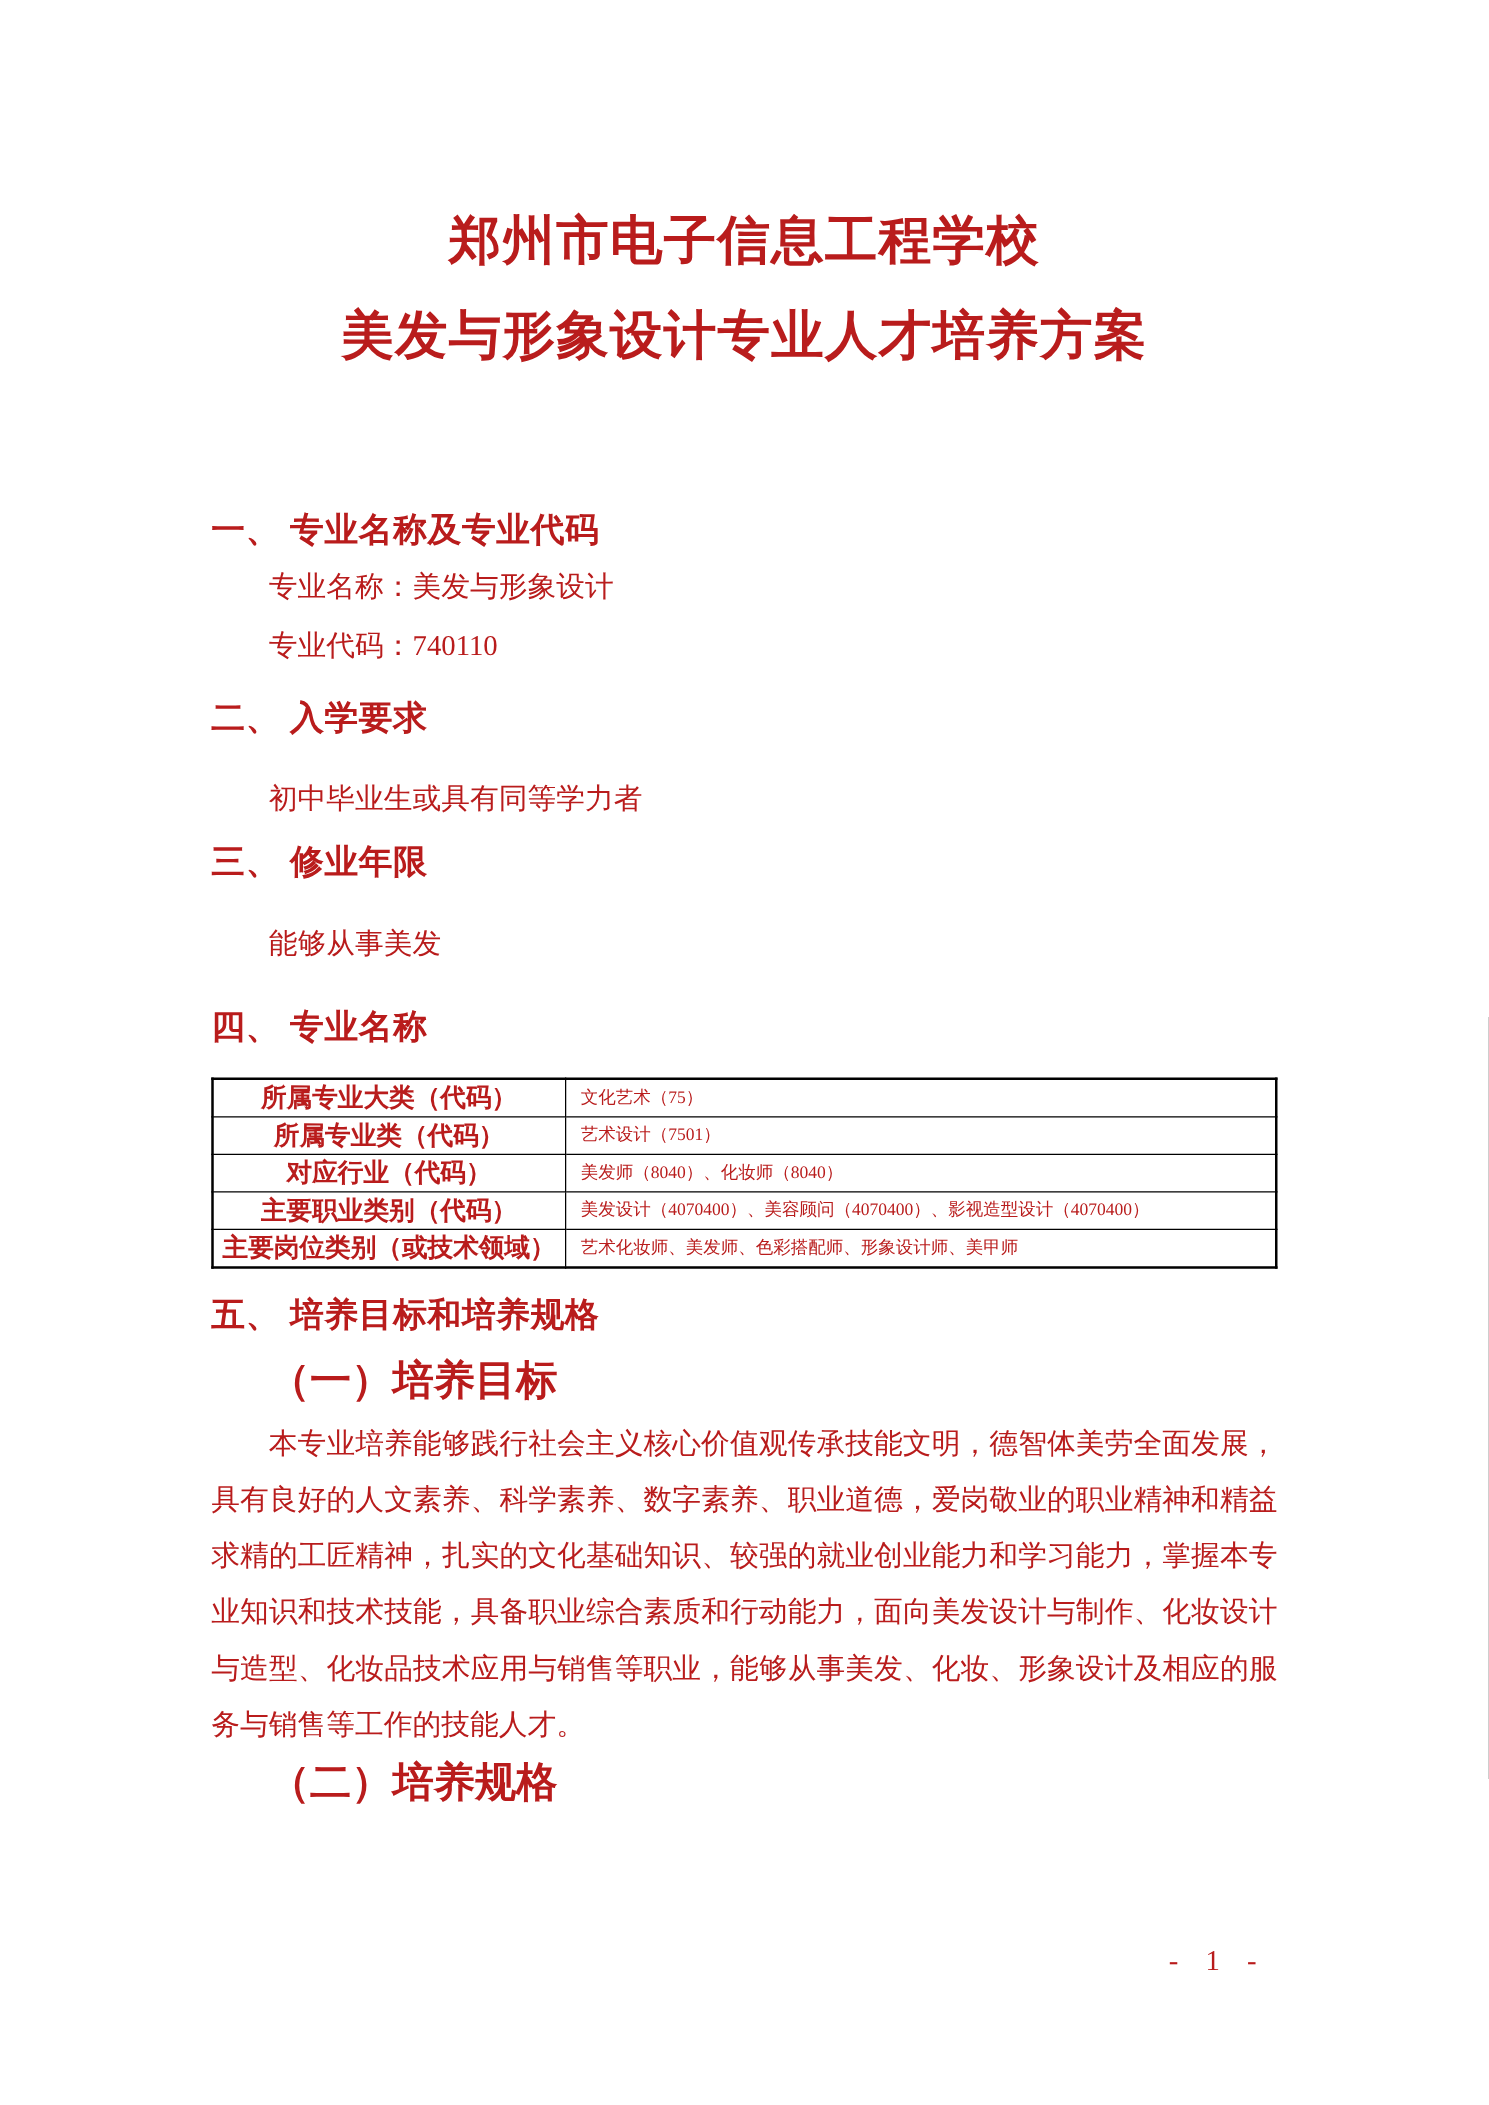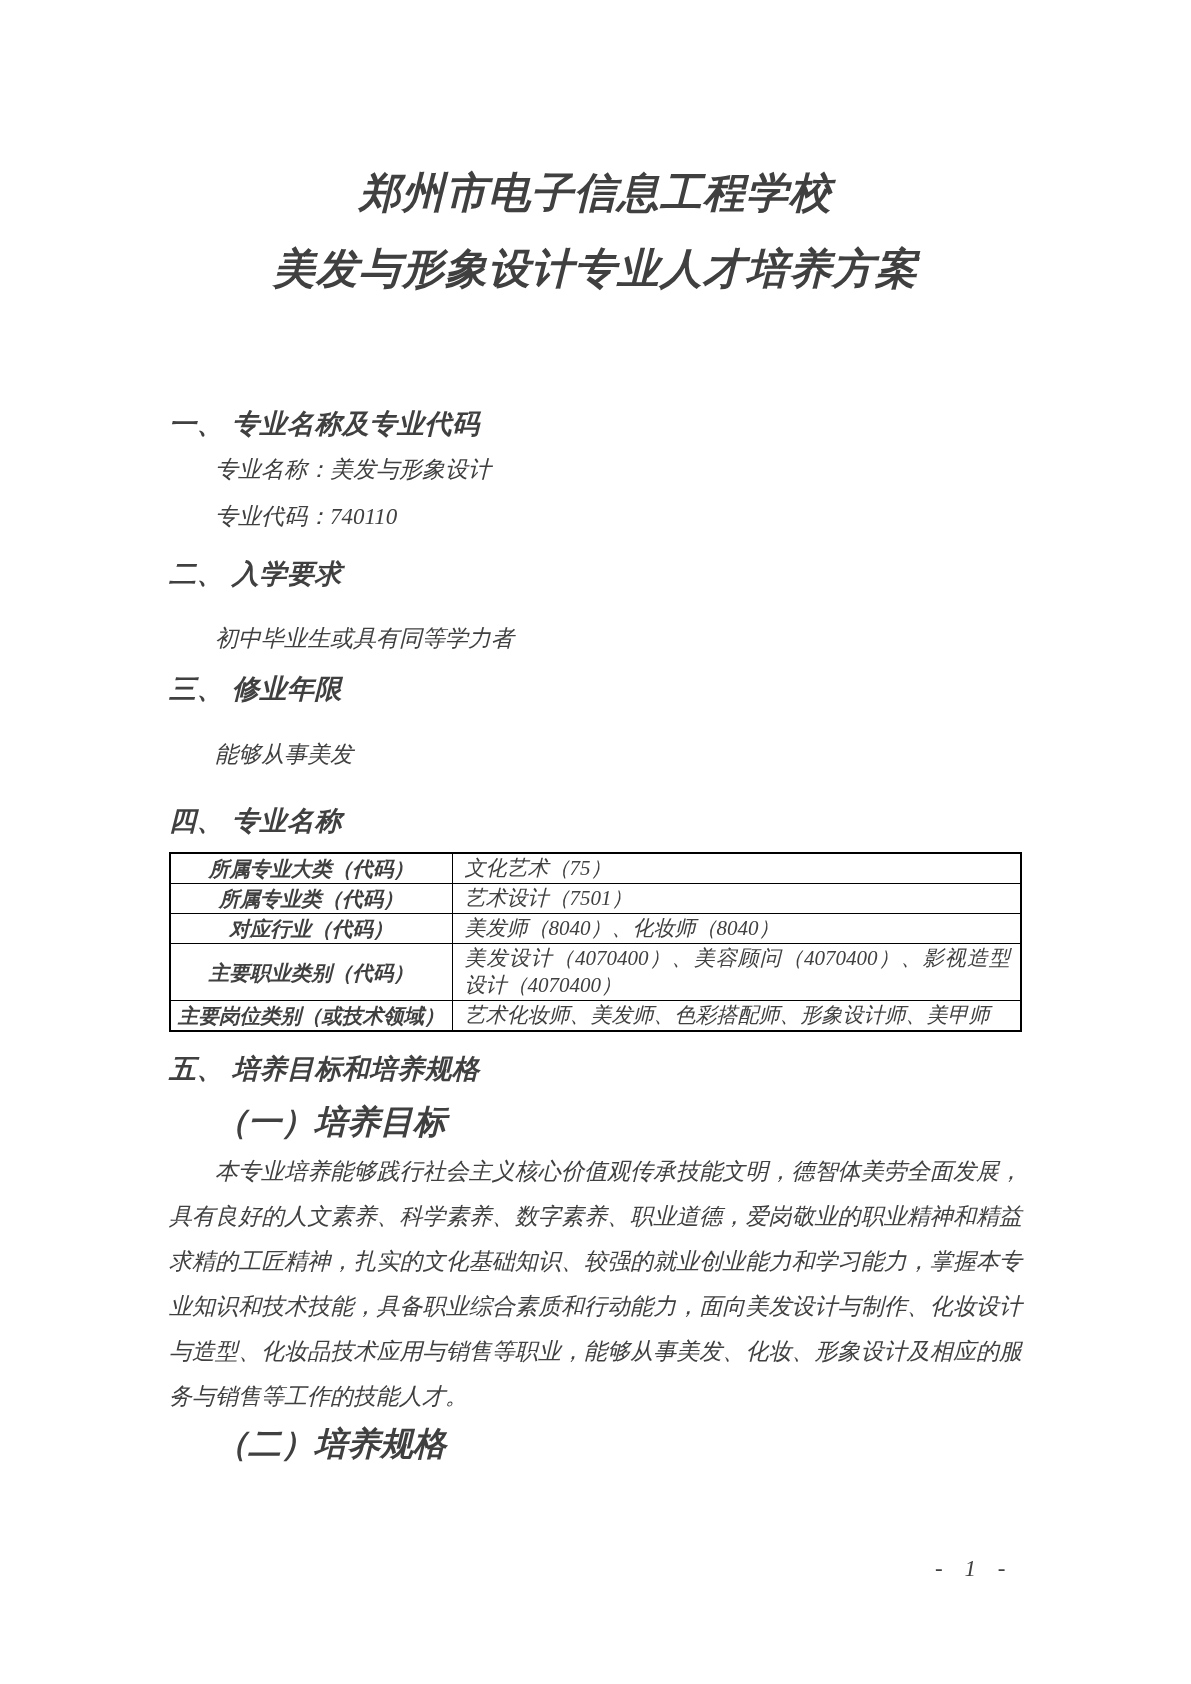--- a/index.html
+++ b/index.html
@@ -3,25 +3,24 @@
 <meta charset="utf-8">
 <style>
   * { margin: 0; padding: 0; box-sizing: border-box; }
   html, body { background: #888; }
   .page {
     position: relative;
     width: 1191px;
     height: 1684px;
     margin: 0 auto;
     background: #ffffff;
-    color: #404040;
+    color: #b91c1c;
     padding: 168px 169px 0 169px;
     overflow: hidden;
     font-family: "Liberation Serif", "DejaVu Serif", serif;
-    font-style: italic;
   }
   .doc-title {
     text-align: center;
     font-size: 42px;
     font-weight: 700;
     line-height: 50px;
     font-family: "Liberation Serif", "DejaVu Serif", serif;
     letter-spacing: 1px;
   }
   .doc-title.second { margin-top: 26px; }
@@ -51,40 +50,40 @@
     font-size: 33px;
     font-weight: 700;
     line-height: 30px;
     padding-left: 46px;
     font-family: "Liberation Serif", "DejaVu Serif", serif;
   }
   .sub-h.first { margin-top: 21px; }
   .sub-h.second { margin-top: 10px; }
   table.career {
     width: 100%;
-    margin-top: 14px;
+    margin-top: 24px;
     border-collapse: collapse;
     border: 2.5px solid #000;
   }
   table.career td {
     border: 1.4px solid #000;
     vertical-align: middle;
   }
   td.lbl {
     width: 282px;
     text-align: center;
     font-weight: 700;
     font-size: 20.5px;
     line-height: 27px;
     padding: 1px 2px;
     white-space: nowrap;
     font-family: "Liberation Sans", "DejaVu Sans", sans-serif;
   }
   td.val {
-    font-size: 21px;
+    font-size: 14px;
     line-height: 27px;
     padding: 1px 10px 1px 12px;
     text-align: justify;
     font-family: "Liberation Serif", "DejaVu Serif", serif;
   }
   .para {
     margin-top: 12px;
     font-size: 23px;
     line-height: 45px;
     text-align: justify;

